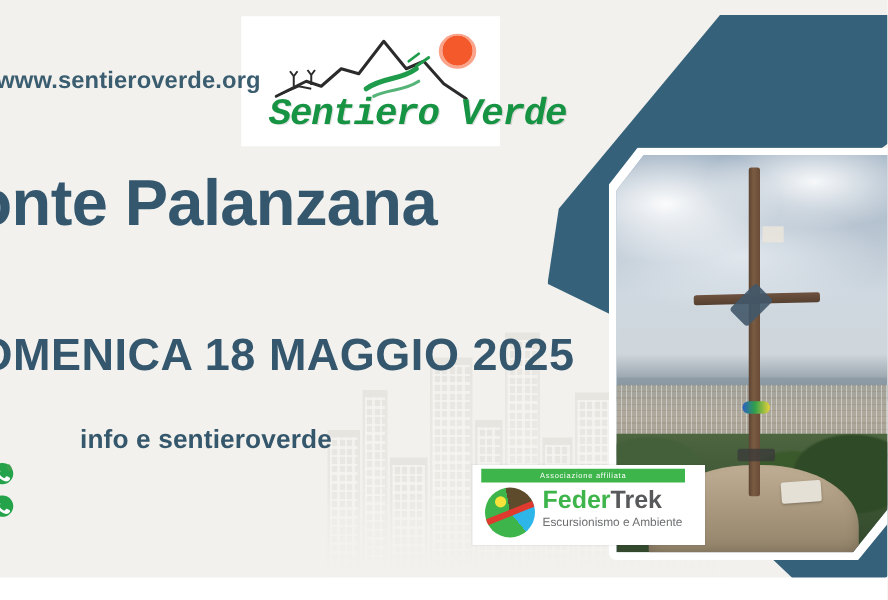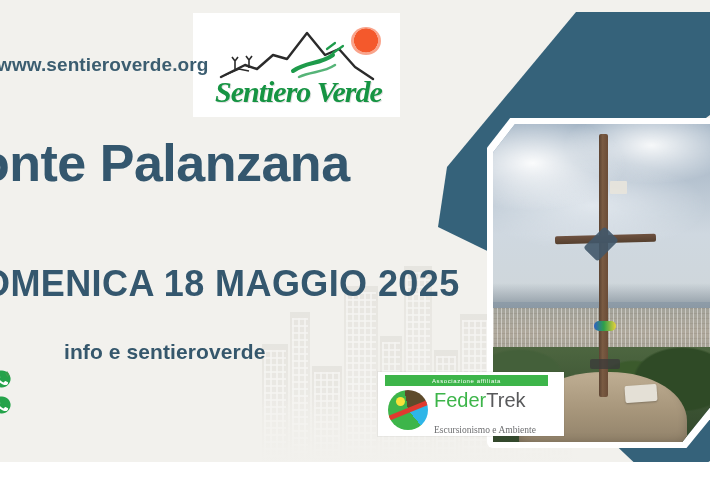--- a/index.html
+++ b/index.html
@@ -149,21 +149,21 @@
     background:#ffffff;
   }
   .sv-inner{position:absolute;left:22px;top:12px;width:168px;height:82px;}
   .sv-sun{
     position:absolute;right:2px;top:2px;width:30px;height:28px;
     background:radial-gradient(circle at 50% 48%, #f4592c 0 56%, rgba(244,89,44,.55) 58% 78%, rgba(244,89,44,.18) 80% 100%);
     border-radius:50%;
   }
   .sv-word{
     position:absolute;left:0;bottom:-2px;width:100%;
-    font-family:Liberation Serif, serif;
+    font-family:Liberation Mono, monospace;
     font-weight:700;font-style:italic;
     font-size:30px;letter-spacing:-1px;
     color:#169443;
     white-space:nowrap;
     text-shadow:1px 1px 0 rgba(0,0,0,.12);
   }
   
   .ft-card{
     position:absolute;left:378px;top:372px;width:186px;height:64px;
     background:#ffffff;
@@ -192,28 +192,28 @@
   .ft-mark::before{
     content:"";position:absolute;left:-10%;top:44%;width:120%;height:5px;
     background:#e03a2f;transform:rotate(-22deg);
   }
   .ft-mark::after{
     content:"";position:absolute;left:8px;top:7px;width:9px;height:9px;
     background:#f6e23a;border-radius:50%;
   }
   .ft-text{position:absolute;left:56px;top:18px;width:124px;}
   .ft-name{
-    font-size:20px;font-weight:400;line-height:1;white-space:nowrap;
+    font-size:20px;font-weight:700;line-height:1;white-space:nowrap;
     font-family:"Liberation Sans", sans-serif;
   }
   .ft-name .a{color:#3db54a;}
   .ft-name .b{color:#58595b;}
   .ft-sub{
-    margin-top:15px;font-size:9.5px;color:#6d6e70;white-space:nowrap;
-    font-family:Liberation Serif, serif;
+    margin-top:3px;font-size:9.5px;color:#6d6e70;white-space:nowrap;
+    font-family:Liberation Sans, sans-serif;
   }
   
   .url{
     position:absolute;left:-3px;top:54px;
     font-size:19px;font-weight:700;color:#3b5d70;
     letter-spacing:.1px;white-space:nowrap;
   }
   .title{
     position:absolute;left:-22px;top:137px;
     font-size:52px;font-weight:700;color:#34576e;

